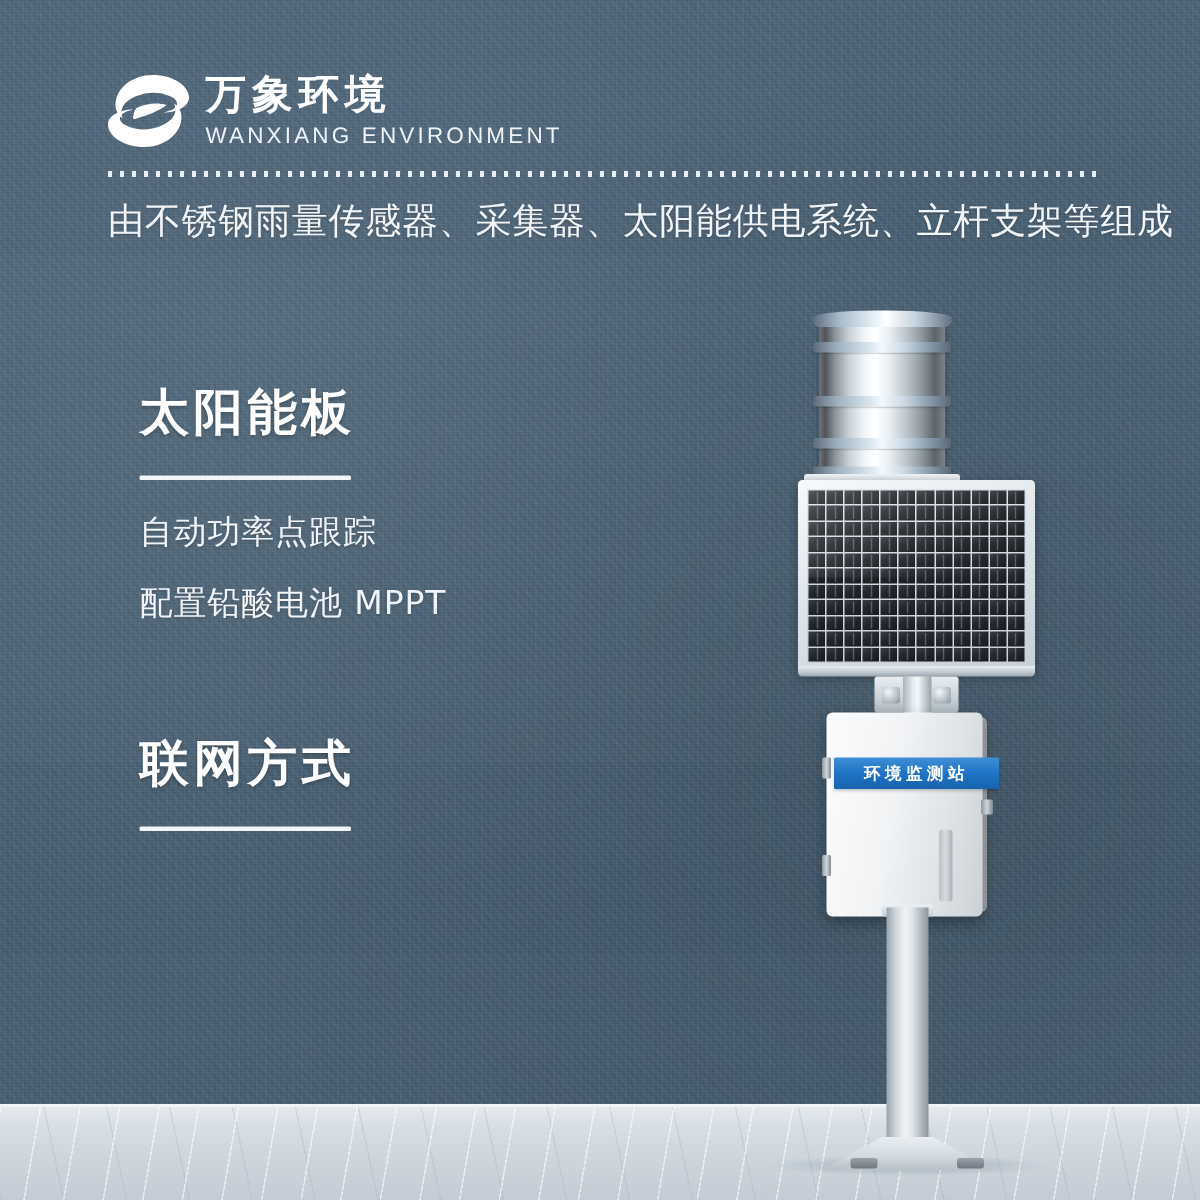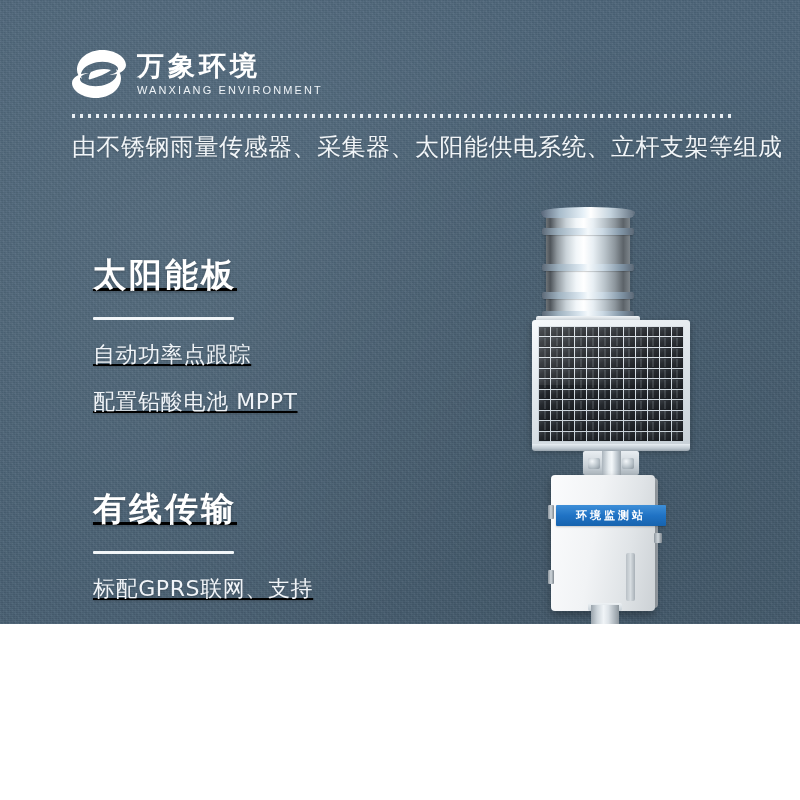--- a/index.html
+++ b/index.html
@@ -3,21 +3,21 @@
 <meta charset="utf-8">
 <title>Product Feature Banner</title>
 <style>
   html,body{margin:0;padding:0;}
   body{
     width:800px;height:800px;overflow:hidden;
     font-family:"Liberation Sans","DejaVu Sans",sans-serif;
     background:#ffffff;
   }
   #stage{
-    position:relative;width:800px;height:624px;overflow:hidden;
+    position:relative;width:800px;height:800px;overflow:hidden;
     background:#4a6275;
   }
   
   .wall{
     position:absolute;left:0;top:0;width:800px;height:760px;
     background:
       radial-gradient(circle at 22% 30%, rgba(255,255,255,.055) 0%, rgba(255,255,255,0) 55%),
       radial-gradient(circle at 78% 68%, rgba(0,0,0,.10) 0%, rgba(0,0,0,0) 60%),
       linear-gradient(180deg,#4d6579 0%,#4a6275 45%,#465d70 100%);
   }
@@ -47,21 +47,21 @@
 
   
   .logo-wrap{position:absolute;left:72px;top:48px;display:flex;align-items:center;gap:9px;}
   .logo-mark{width:56px;height:52px;flex:0 0 auto;}
   .logo-text{display:flex;flex-direction:column;line-height:1;}
   .logo-cn{
     font-size:27px;font-weight:700;color:#ffffff;letter-spacing:4px;
     font-family:"DejaVu Sans","Liberation Sans",sans-serif;
   }
   .logo-en{
-    font-size:11px;color:#eef3f7;letter-spacing:2.1px;margin-top:6px;
+    font-size:15px;color:#eef3f7;letter-spacing:2.1px;margin-top:6px;
     font-family:"Liberation Sans",sans-serif;
   }
   .headline{
     position:absolute;left:487px;top:48px;
     font-size:36px;font-weight:700;color:#ffffff;letter-spacing:2px;
     font-family:"DejaVu Sans","Liberation Sans",sans-serif;
     text-shadow:0 1px 3px rgba(0,0,0,.28);
     white-space:nowrap;
   }
   .dotline{
@@ -69,21 +69,21 @@
     background-image:repeating-linear-gradient(90deg,#e9eff4 0px,#e9eff4 3px,rgba(0,0,0,0) 3px,rgba(0,0,0,0) 8px);
   }
   .subtitle{
     position:absolute;left:72px;top:131px;
     font-size:24px;color:#f1f5f8;letter-spacing:.5px;white-space:nowrap;
     font-family:Liberation Serif, serif;
     text-shadow:0 1px 2px rgba(0,0,0,.22);
   }
 
   
-  .feature{position:absolute;left:93px;text-decoration:underline;}
+  .feature{position:absolute;left:93px;}
   .feature.f1{top:253px;}
   .feature.f2{top:487px;}
   .feature-title{
     font-size:33px;font-weight:700;color:#ffffff;letter-spacing:3px;
     font-family:"DejaVu Sans","Liberation Sans",sans-serif;
     text-shadow:0 1px 3px rgba(0,0,0,.25);white-space:nowrap;
   }
   .feature-rule{
     width:141px;height:3px;background:#f2f6f9;margin:19px 0 20px 0;border-radius:1px;
   }
@@ -261,23 +261,22 @@
   <div class="subtitle">由不锈钢雨量传感器、采集器、太阳能供电系统、立杆支架等组成</div>
 
   <div class="feature f1">
     <div class="feature-title">太阳能板</div>
     <div class="feature-rule"></div>
     <div class="feature-line">自动功率点跟踪</div>
     <div class="feature-line">配置铅酸电池 MPPT</div>
   </div>
 
   <div class="feature f2">
-    <div class="feature-title">有线传输</div>
+    <div class="feature-title">联网方式</div>
     <div class="feature-rule"></div>
-    <div class="feature-line">标配GPRS联网、支持</div>
   </div>
 
   <div class="device">
 
     <div class="device-shadow"></div>
 
     <div class="gauge">
       <div class="gauge-cap"></div>
       <div class="gauge-band" style="top:16px;"></div>
       <div class="gauge-band" style="top:52px;"></div>

